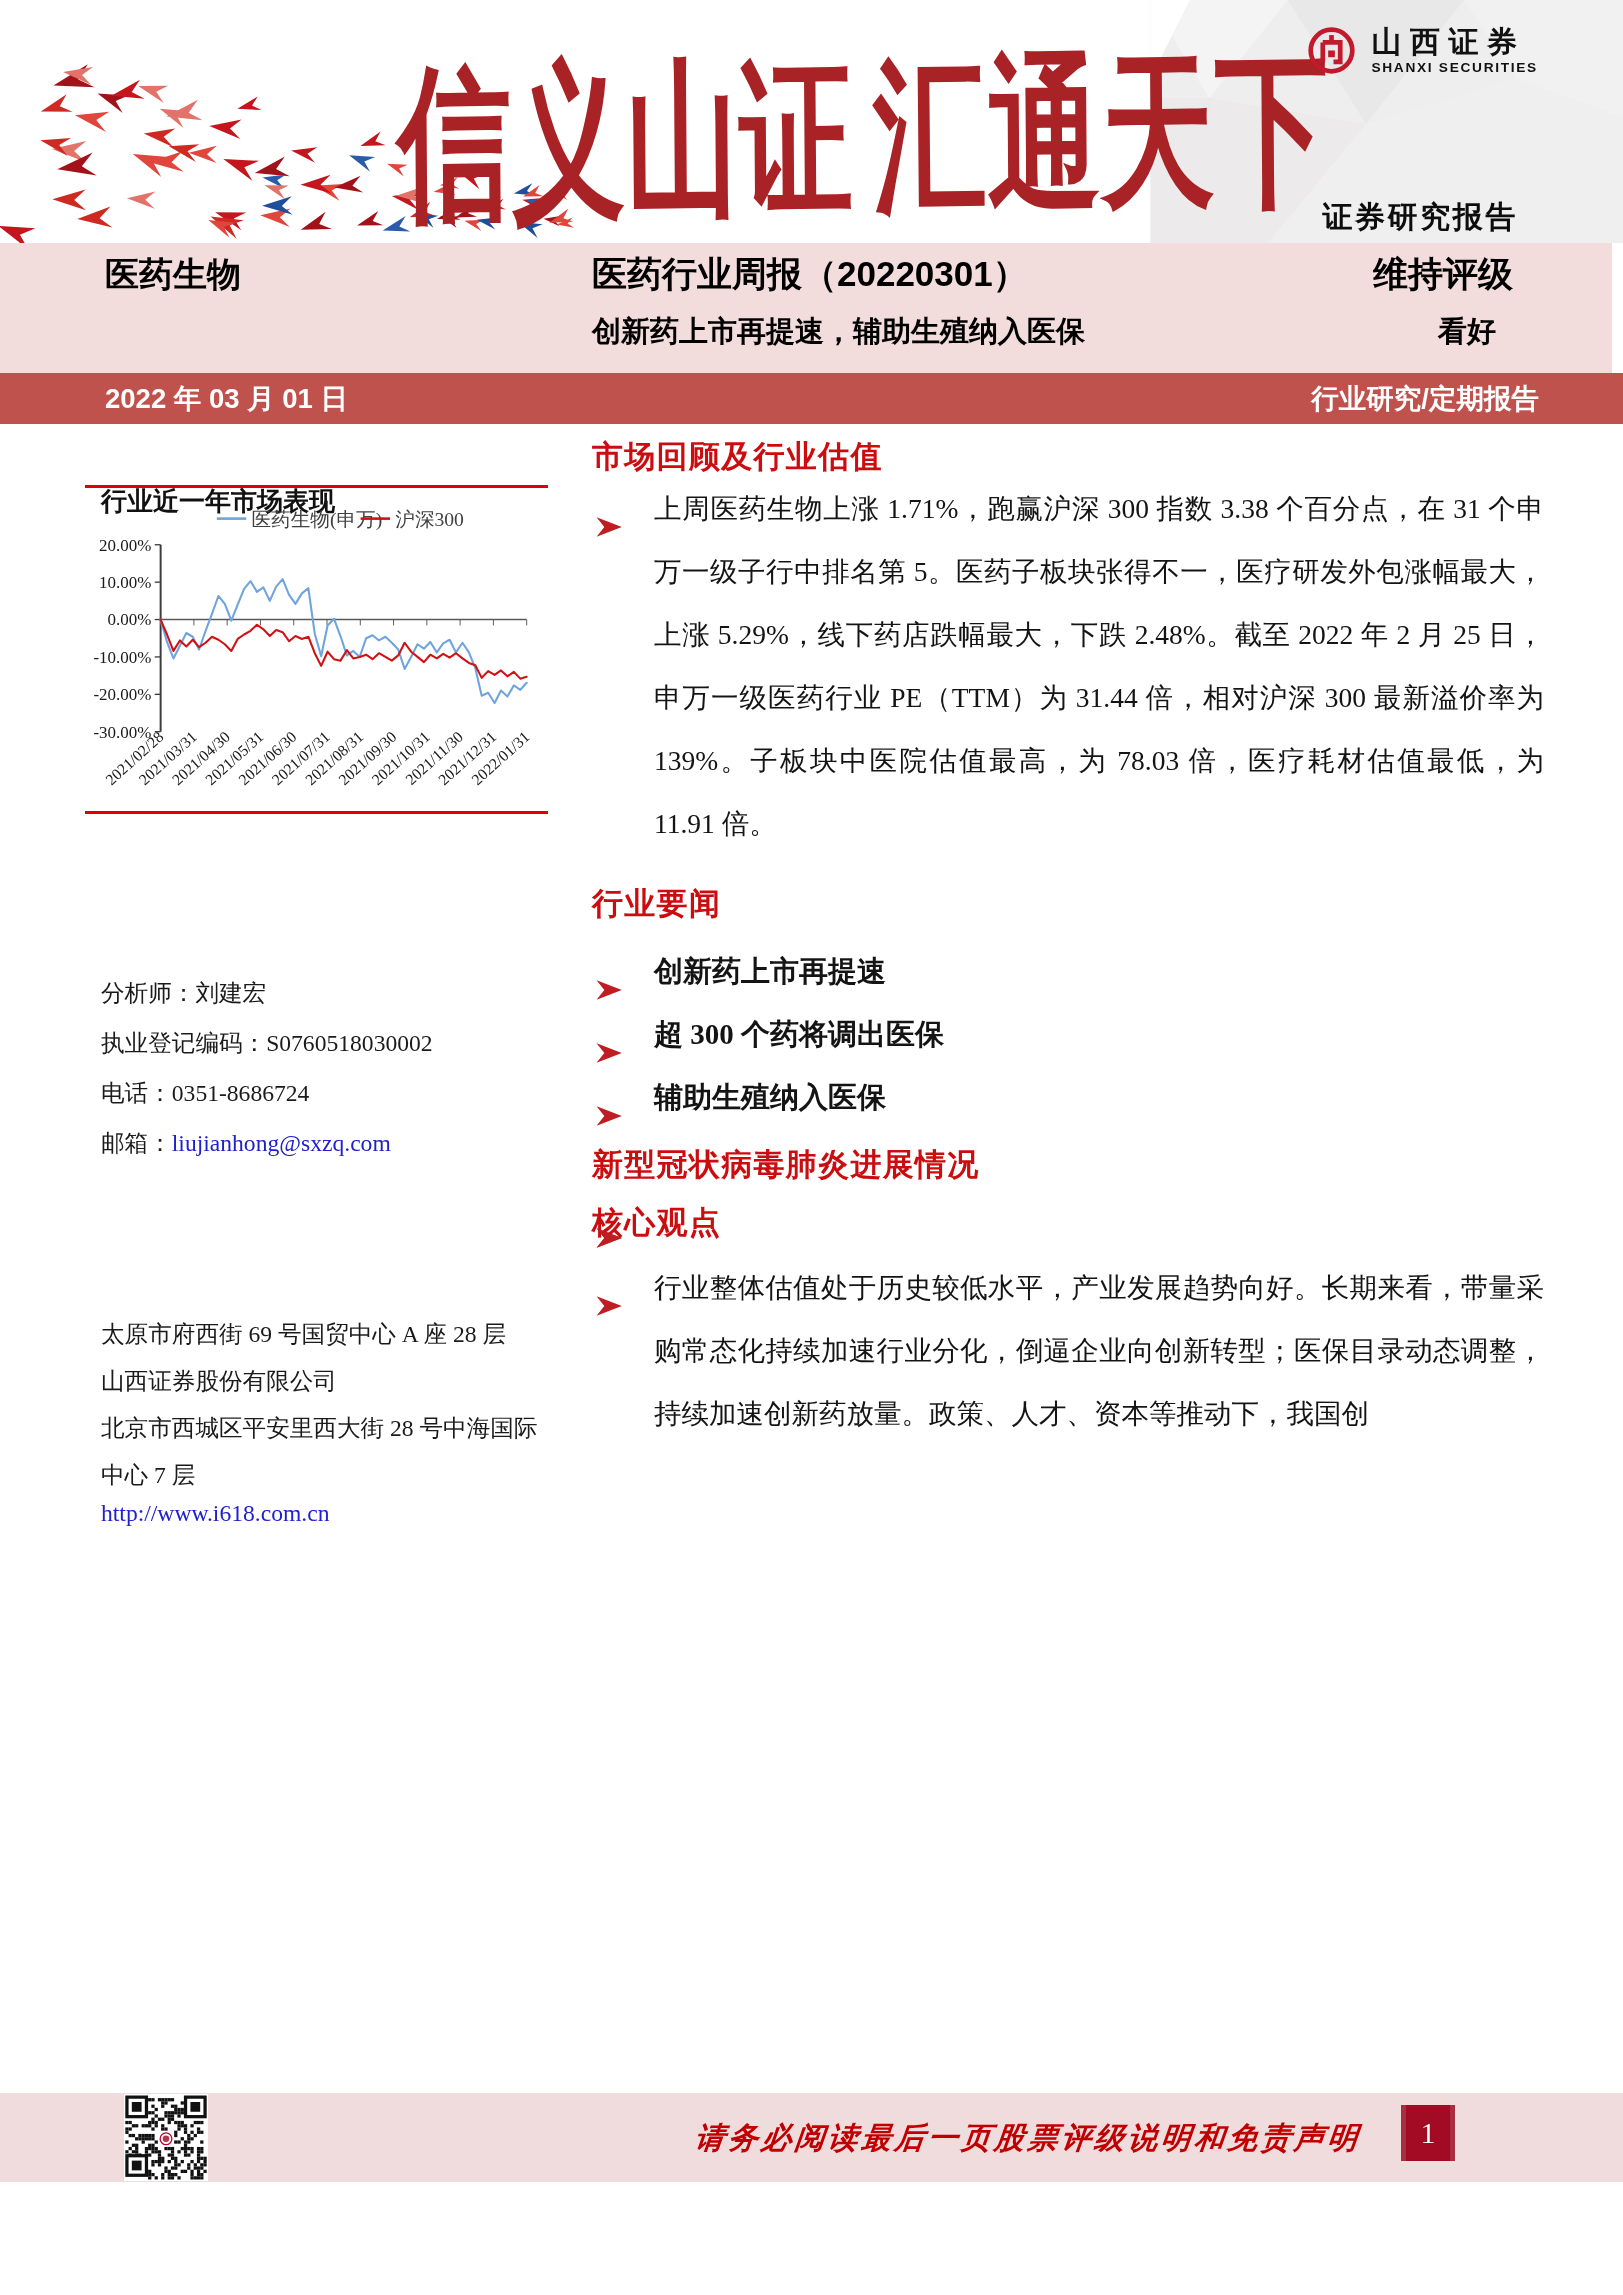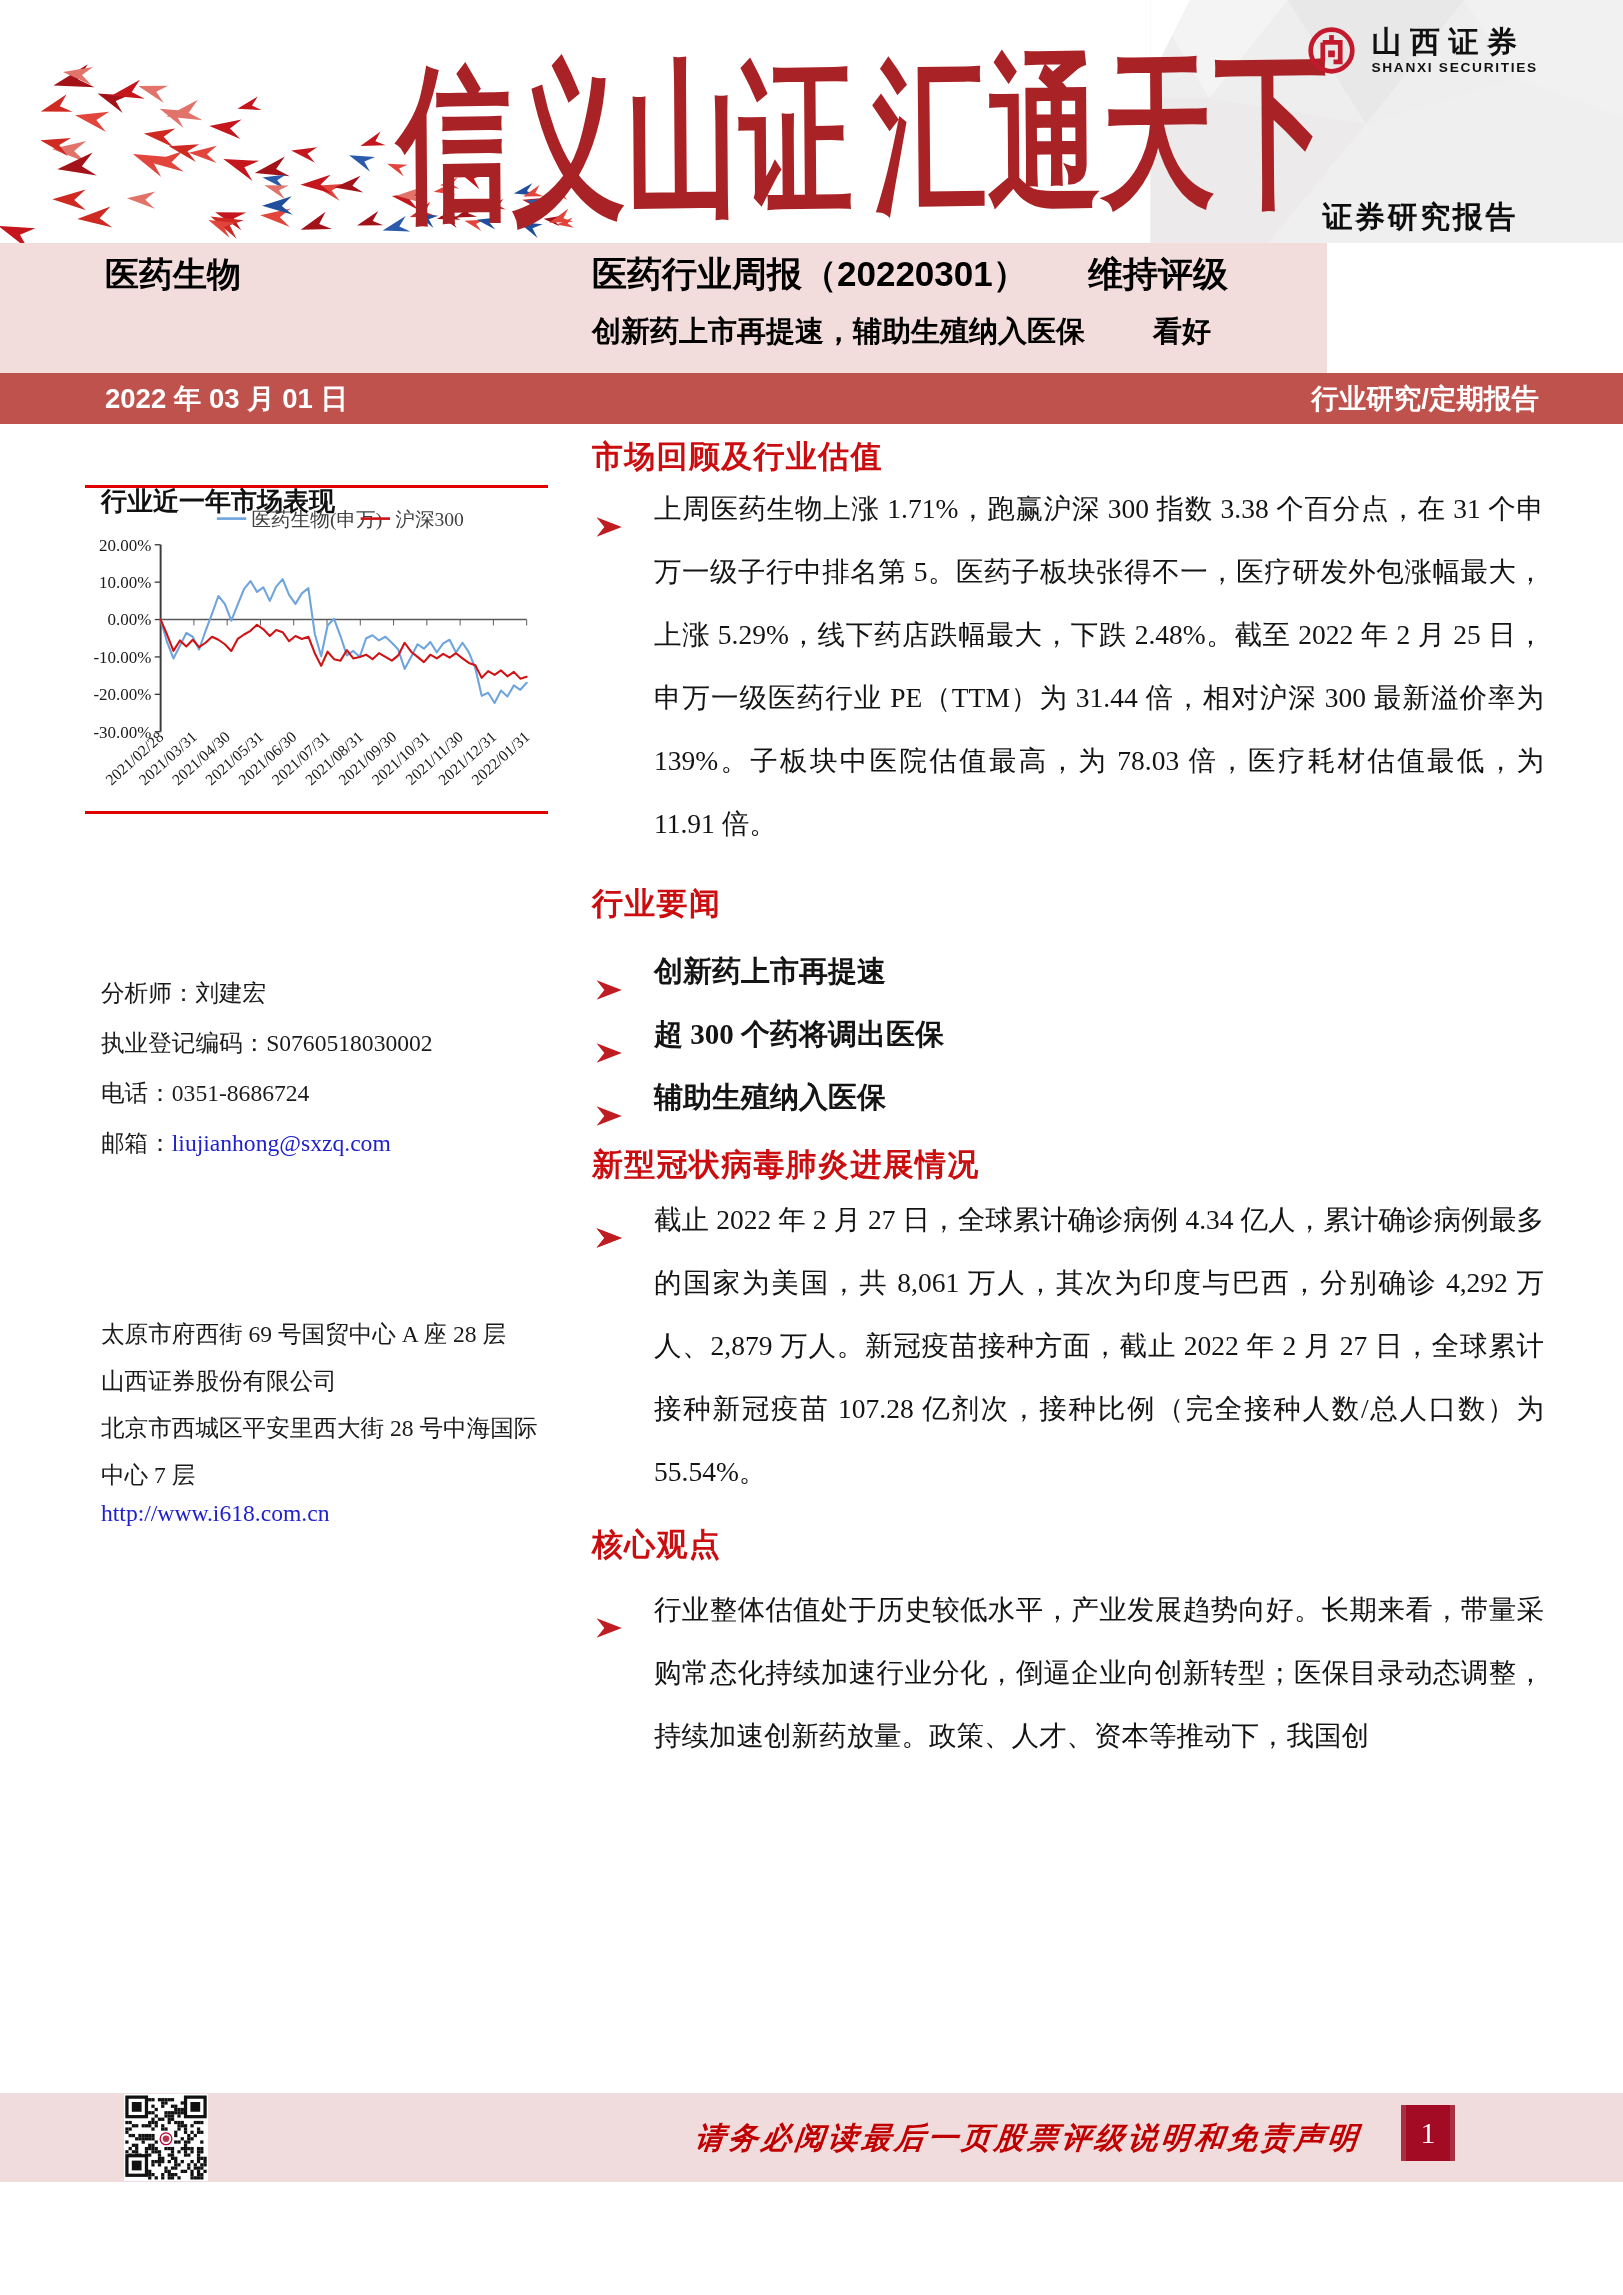--- a/index.html
+++ b/index.html
@@ -16,21 +16,21 @@
   .logo{position:absolute;left:1306px;top:25px;display:flex;align-items:center;z-index:6;}
   .logo-emblem{width:51px;height:51px;}
   .logo-text{margin-left:14.4px;}
   .logo-cn{font-family:"Liberation Sans",sans-serif;font-weight:bold;font-size:30px;color:#111;
            letter-spacing:8.5px;line-height:34px;}
   .logo-en{font-family:"Liberation Sans",sans-serif;font-weight:bold;font-size:13.7px;color:#111;
            letter-spacing:1.7px;line-height:17px;}
   .report-label{position:absolute;right:105px;top:197px;font-family:"Liberation Sans",sans-serif;
                 font-weight:bold;font-size:30px;letter-spacing:2.6px;color:#0d0d0d;z-index:6;}
   
-  .title-band{position:absolute;left:0;top:243px;width:1327px;height:130px;background:#f2dcdc;z-index:4;}
+  .title-band{position:absolute;left:0;top:243px;width:1612px;height:130px;background:#f2dcdc;z-index:4;}
   .industry{position:absolute;left:105px;top:9.2px;font-family:"Liberation Sans",sans-serif;
             font-weight:bold;font-size:34px;color:#000;}
   .report-title{position:absolute;left:592px;top:7.9px;font-family:"Liberation Sans",sans-serif;
             font-weight:bold;font-size:35px;color:#000;}
   .rating-label{position:absolute;right:99px;top:7.9px;font-family:"Liberation Sans",sans-serif;
             font-weight:bold;font-size:35px;color:#000;}
   .subtitle{position:absolute;left:592px;top:69px;font-family:"Liberation Sans",sans-serif;
             font-weight:bold;font-size:29px;color:#000;}
   .rating-value{position:absolute;right:116px;top:69px;font-family:"Liberation Sans",sans-serif;
             font-weight:bold;font-size:29px;color:#000;}
@@ -264,21 +264,21 @@
           </svg></span><span>超 300 个药将调出医保</span></p>
       <p id="sec1b2" class="bold"><span class="mk"><svg viewBox="0 0 44 34" width="29" height="22">
             <polygon points="2,2 41,17 2,32 14,17" fill="#bf1d22"></polygon>
           </svg></span><span>辅助生殖纳入医保</span></p>
       <h2 id="sec2h">新型冠状病毒肺炎进展情况</h2>
       <p id="sec2b0"><span class="mk"><svg viewBox="0 0 44 34" width="29" height="22">
             <polygon points="2,2 41,17 2,32 14,17" fill="#bf1d22"></polygon>
           </svg></span></p>
       <p id="sec2b1"><span class="mk"><svg viewBox="0 0 44 34" width="29" height="22">
             <polygon points="2,2 41,17 2,32 14,17" fill="#bf1d22"></polygon>
-          </svg></span><span>截止 2022 年 2 月 27 日，全球累计确诊病例 4.34 亿人，累计确诊病例最多的国家为美国，共 8,061 万人，其次为印度与巴西，分别确诊 4,292 万人、2,879 万人。新冠疫苗接种方面，截止 2022 年 2 月 27 日，全球累计接种新冠疫苗 107.28 亿剂次，接种比例（完全接种人数/总人口数）为 55.54%。</span></p>
+          </svg></span></p>
       <h2 id="sec3h">核心观点</h2>
       <p id="sec3b0"><span class="mk"><svg viewBox="0 0 44 34" width="29" height="22">
             <polygon points="2,2 41,17 2,32 14,17" fill="#bf1d22"></polygon>
           </svg></span><span>行业整体估值处于历史较低水平，产业发展趋势向好。长期来看，带量采购常态化持续加速行业分化，倒逼企业向创新转型；医保目录动态调整，持续加速创新药放量。政策、人才、资本等推动下，我国创</span></p>
     </div>
 
   <div class="footer-band"></div>
   <div class="qr"><svg id="qrsvg" viewBox="0 0 129 133" width="84" height="87">
         <rect x="0" y="0" width="129" height="133" fill="#ffffff"></rect>
         <rect x="37" y="6" width="5" height="5" fill="#111"></rect>

